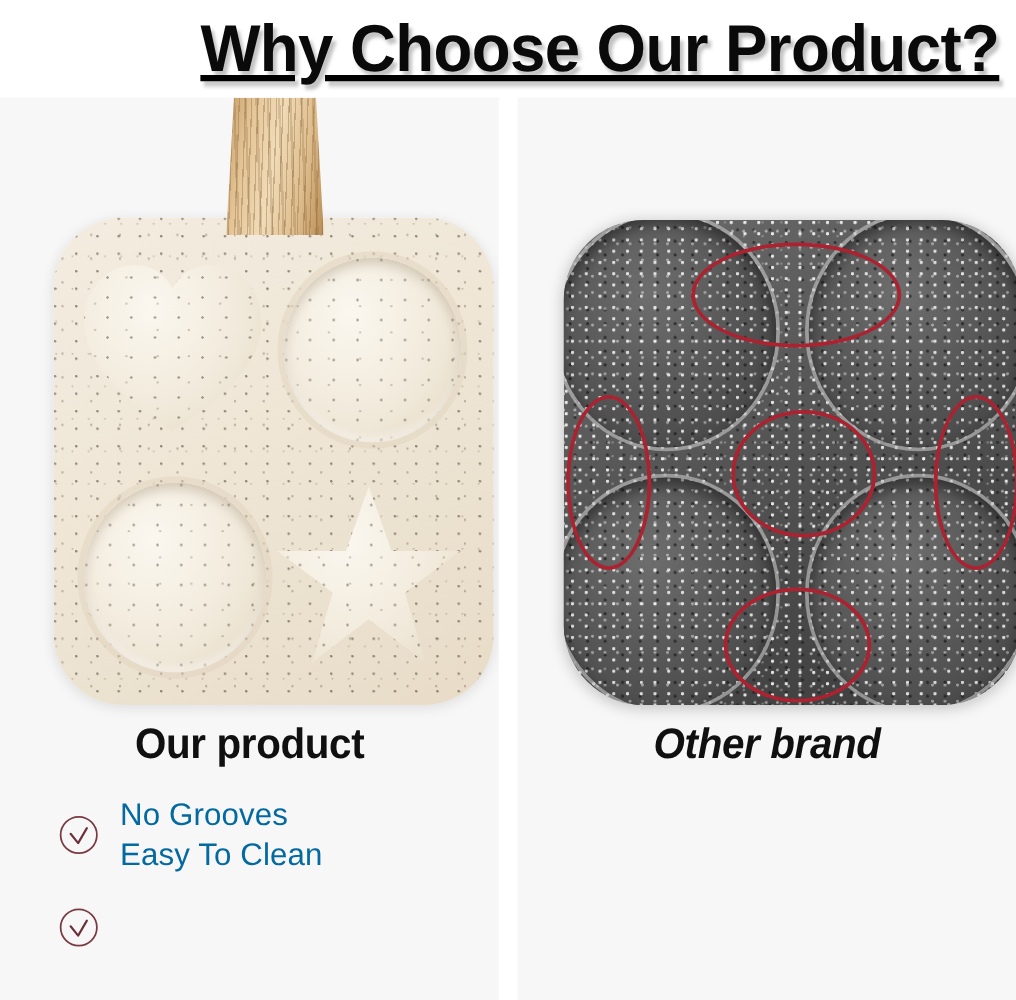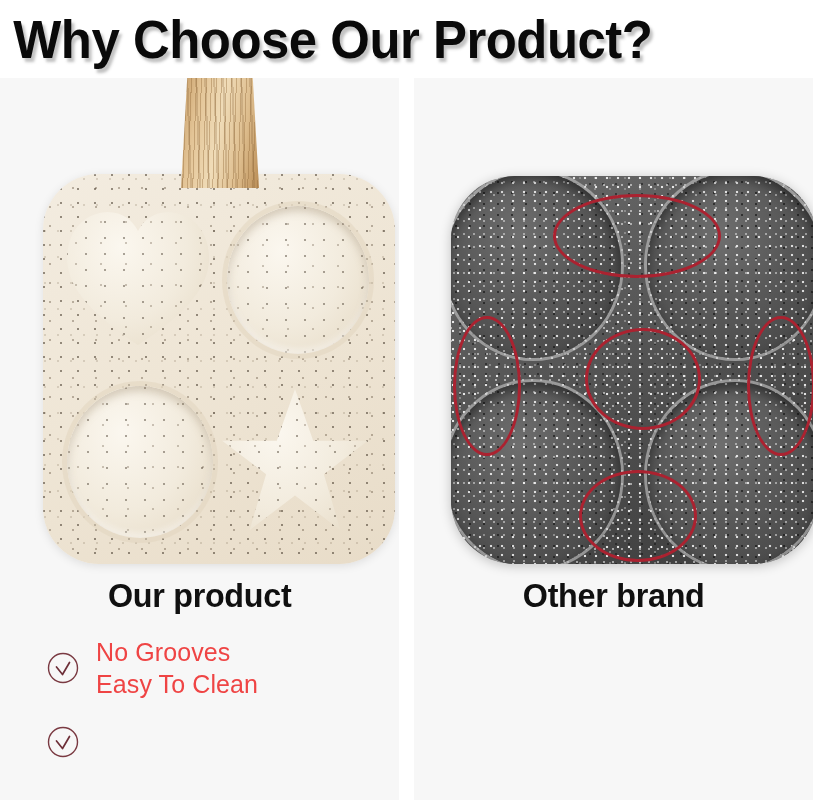--- a/index.html
+++ b/index.html
@@ -14,22 +14,23 @@
     overflow: hidden;
     font-family: "Liberation Sans", sans-serif;
     -webkit-font-smoothing: antialiased;
   }
 
   
   .title-bar {
     height: 78px;
     display: flex;
     align-items: center;
-    justify-content: flex-start;
+    justify-content: flex-end;
     background: #ffffff;
+    text-decoration: underline;
   }
   .title {
     font-family: "Liberation Sans", sans-serif;
     font-size: 53px;
     font-weight: bold;
     letter-spacing: -0.5px;
     color: #0a0a0a;
     white-space: nowrap;
     transform: scaleX(0.96);
     text-shadow: 3px 4px 3px rgba(120,120,120,0.45);
@@ -43,21 +44,21 @@
   }
   .panel {
     position: relative;
     height: 100%;
     overflow: hidden;
     background: #f7f7f7;
     padding-left: 19px;
   }
   .panel-left  { width: 399px; }
   .gutter      { width: 15px; background: #ffffff; }
-  .panel-right { width: 399px; }
+  .panel-right { width: 399px; font-style: italic; }
 
   
   .pan-area {
     position: relative;
     height: 500px;
     width: 100%;
   }
 
   
   .handle {
@@ -202,21 +203,21 @@
   .point-icon {
     flex: 0 0 auto;
     width: 34px;
     height: 34px;
     margin-right: 16px;
   }
   .point-icon svg { display: block; }
   .point-text {
     font-size: 25px;
     line-height: 1.30;
-    color: #ef4444;
+    color: #0369a1;
     letter-spacing: 0.1px;
     white-space: pre-line;
   }
 </style>
 </head>
 <body>
 
 <div class="title-bar">
   <div class="title">Why Choose Our Product?</div>
 </div>

